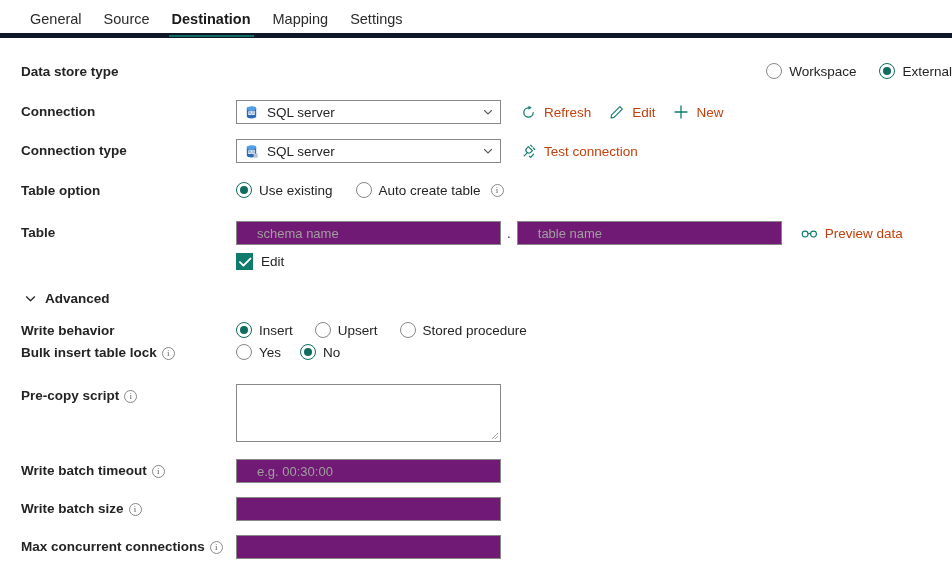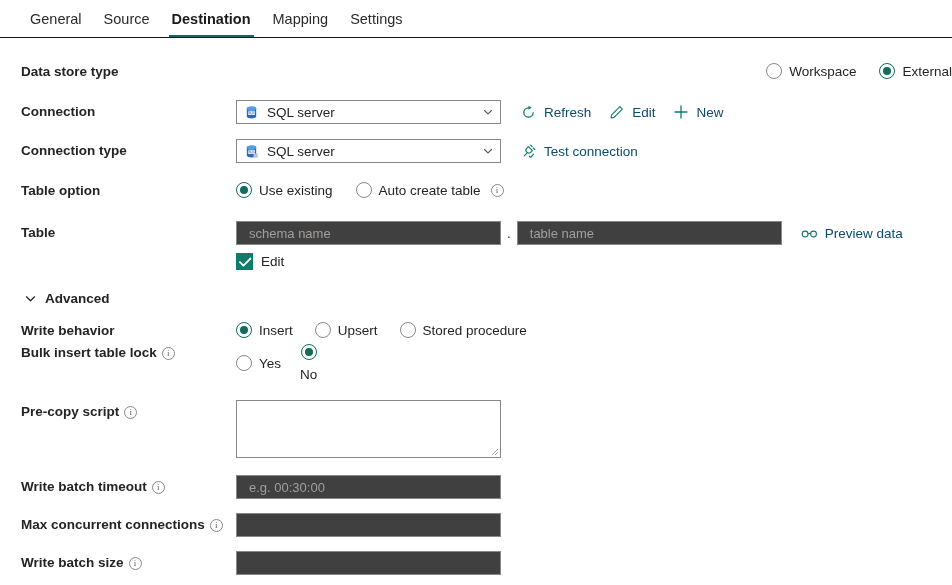--- a/index.html
+++ b/index.html
@@ -13,21 +13,21 @@
   }
   .page { position: relative; width: 952px; height: 585px; background:#fff; }
 
   
   .tabbar {
     position: relative;
     height: 38px;
     display: flex;
     align-items: flex-start;
     padding-left: 19px;
-    border-bottom: 1px solid #0f172a;
+    border-bottom: 5px solid #0f172a;
   }
   .tab {
     position: relative;
     height: 37px;
     display: flex;
     align-items: center;
     padding: 0 11px;
     font-size: 14.5px;
     color: #2b2b2b;
     cursor: pointer;
@@ -124,24 +124,24 @@
     border: 1px solid #0f7b6c;
     position: relative;
     flex: 0 0 17px;
   }
   .checkbox .box svg { position: absolute; left: 2px; top: 3px; }
 
   
   .textbox {
     height: 23px;
     border: 1px solid #8a8886;
-    background: #404040;
+    background: #701a75;
     font-size: 13px;
     color: #242424;
-    padding: 0 12px;
+    padding: 0 20px;
     display: flex;
     align-items: center;
     font-family: "Liberation Sans", sans-serif;
   }
   .textbox .ph { color: #a19f9d; font-size: 13px; }
   .combo {
     width: 265px;
     height: 24px;
     border: 1px solid #8a8886;
     background: #fff;
@@ -165,21 +165,21 @@
   .grip {
     position: absolute;
     right: 1px; bottom: 1px;
     width: 10px; height: 10px;
   }
 
   
   .actions { display: flex; align-items: center; gap: 17px; }
   .action {
     display: flex; align-items: center; gap: 7px;
-    font-size: 13.5px; color: #0c4a6e;
+    font-size: 13.5px; color: #c2410c;
     cursor: pointer; white-space: nowrap;
   }
   .action .aicon { display:flex; align-items:center; justify-content:center; width:17px; height:17px; flex:0 0 17px;}
 
   
   .advanced {
     display: flex; align-items: center; gap: 8px;
     padding-left: 24px;
     font-size: 13.5px; font-weight: bold; color:#242424;
     cursor: pointer;
@@ -394,21 +394,21 @@
     <div class="row" style="">
       <div class="label">
         <span>Bulk insert table lock</span>
         <span class="info"></span>
       </div>
       <div class="ctl radio-group">
         <div class="radio">
           <span class="dot"></span>
           <span>Yes</span>
         </div>
-        <div class="radio sel" style="margin-left:19px;flex-direction:column;">
+        <div class="radio sel" style="margin-left:19px;">
           <span class="dot"></span>
           <span>No</span>
         </div>
       </div>
     </div>
 
     <div class="row" style="margin-top:18px;">
       <div class="label" style="padding-top:3px;">
         <span>Pre-copy script</span>
         <span class="info"></span>
@@ -429,36 +429,36 @@
       </div>
       <div class="ctl">
         <div class="textbox" style="width:265px; height:24px;">
           <span class="ph">e.g. 00:30:00</span>
         </div>
       </div>
     </div>
 
     <div class="row" style="margin-top:14px;">
       <div class="label" style="height:24px;">
+        <span>Write batch size</span>
+        <span class="info"></span>
+      </div>
+      <div class="ctl">
+        <div class="textbox" style="width:265px; height:24px;">
+          <span class="ph"></span>
+        </div>
+      </div>
+    </div>
+
+    <div class="row" style="margin-top:14px;">
+      <div class="label" style="height:24px;">
         <span>Max concurrent connections</span>
         <span class="info"></span>
       </div>
       <div class="ctl">
         <div class="textbox" style="width:265px; height:24px;">
           <span class="ph"></span>
         </div>
       </div>
     </div>
 
-    <div class="row" style="margin-top:14px;">
-      <div class="label" style="height:24px;">
-        <span>Write batch size</span>
-        <span class="info"></span>
-      </div>
-      <div class="ctl">
-        <div class="textbox" style="width:265px; height:24px;">
-          <span class="ph"></span>
-        </div>
-      </div>
-    </div>
-
   </div>
 </div>
 
 </body></html>

